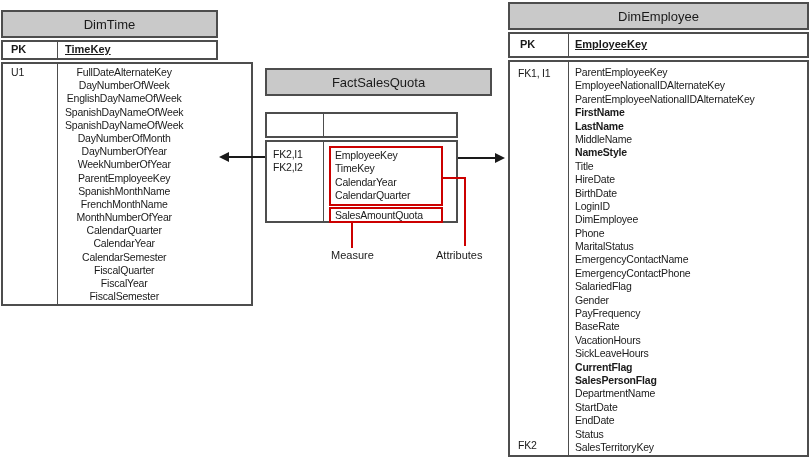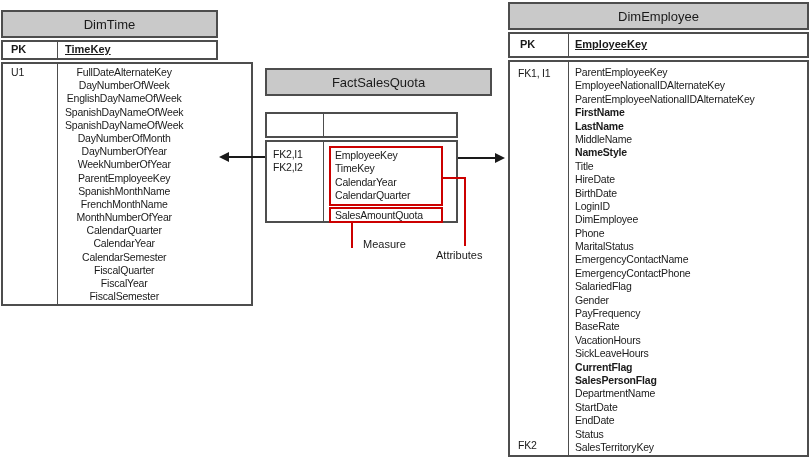--- a/index.html
+++ b/index.html
@@ -94,21 +94,21 @@
       <div class="field-line">CalendarYear</div>
       <div class="field-line">CalendarQuarter</div>
     </div>
   <div class="redbox" style="left:329px;top:207px;width:114px;height:16px;">
       <div class="field-line">SalesAmountQuota</div>
     </div>
 
   <div class="redline" style="left:351px;top:222px;width:2px;height:26px;"></div>
   <div class="redline" style="left:443px;top:177px;width:23px;height:2px;"></div>
   <div class="redline" style="left:464px;top:177px;width:2px;height:69px;"></div>
-  <div class="annot" style="left:331px;top:238px;margin-left:32px;">Measure</div>
+  <div class="annot" style="left:331px;top:249px;">Measure</div>
   <div class="annot" style="left:436px;top:249px;">Attributes</div>
 
   <div class="box titlebar" style="left:508px;top:2px;width:301px;height:28px;">
     <span>DimEmployee</span>
   </div>
   <div class="box" style="left:508px;top:32px;width:301px;height:26px;">
     <div class="vdiv" style="left:58px;"></div>
     <span class="pk-label" style="left:10px;top:4px;">PK</span>
     <span class="pk-field" style="left:65px;top:4px;">EmployeeKey</span>
   </div>

